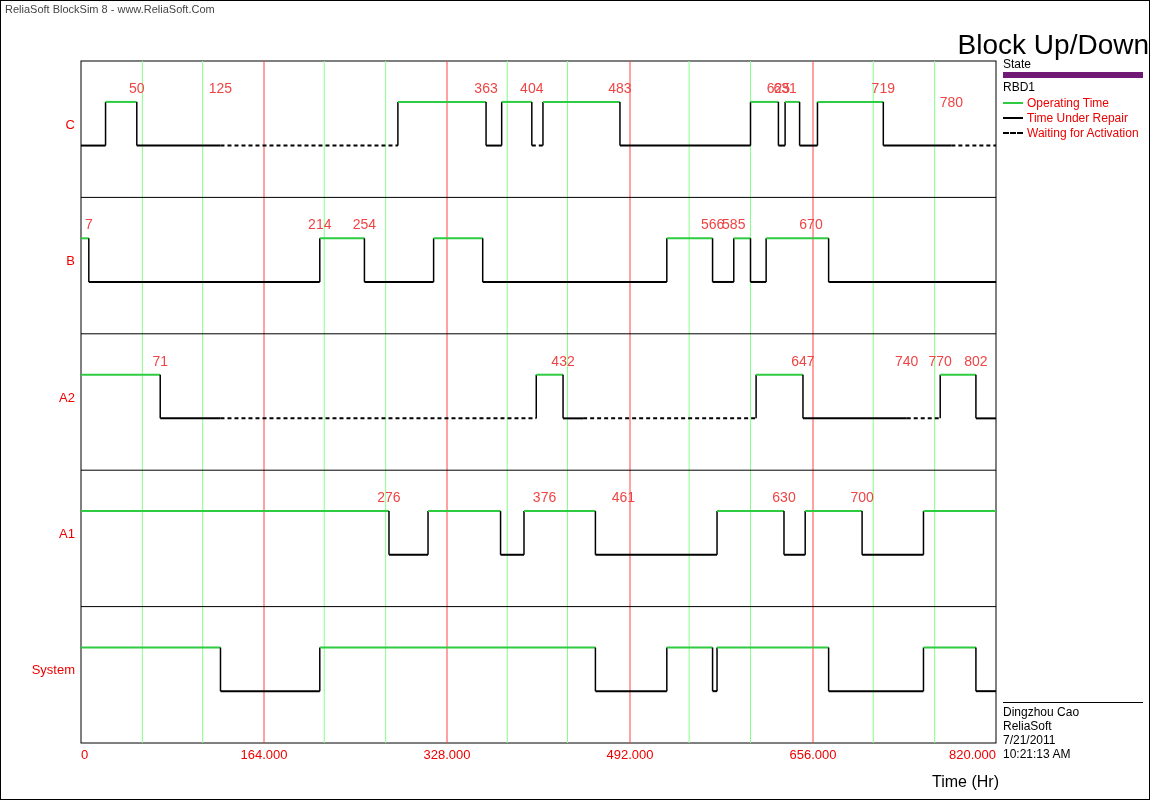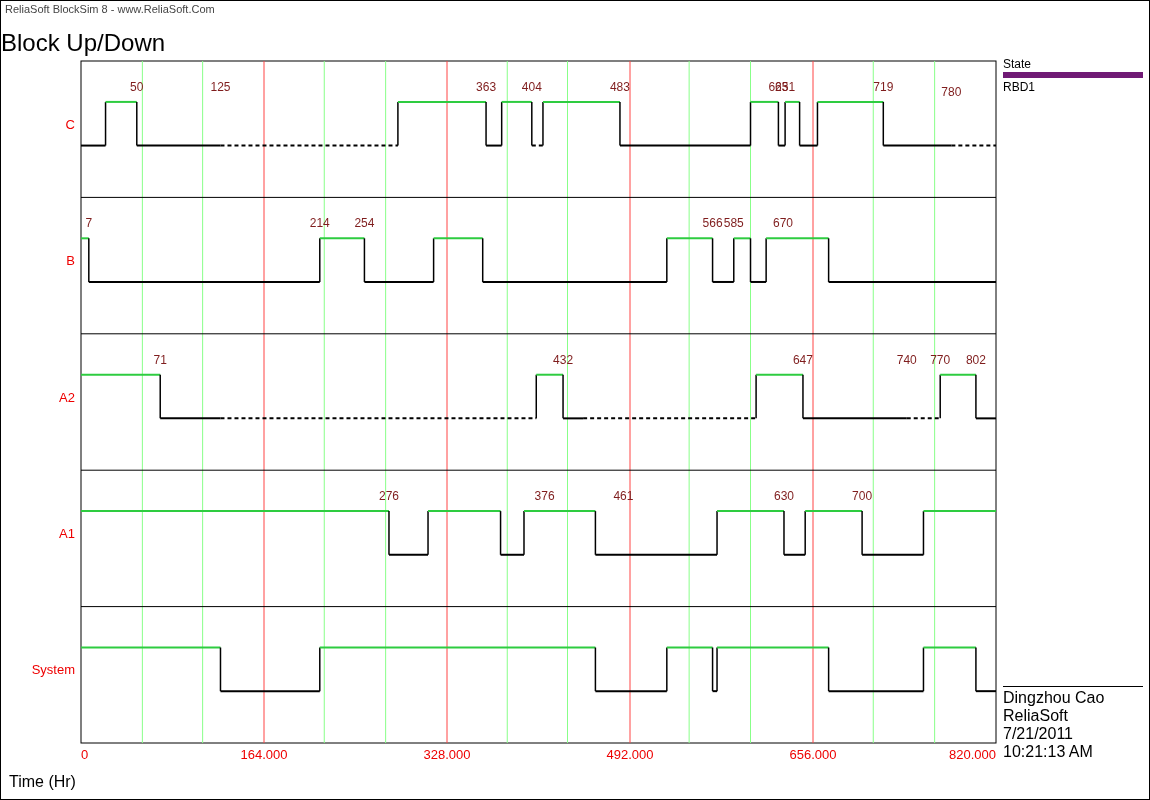--- a/index.html
+++ b/index.html
@@ -1,42 +1,56 @@
 <!DOCTYPE html>
 <html><head>
 <meta charset="utf-8">
 <style>
   html,body{margin:0;padding:0;font-family:Arial,Helvetica,sans-serif;background:#fff;color:#000}
   .app{width:1150px;height:800px;position:relative;border:1px solid #000;box-sizing:border-box}
   .titlebar{position:absolute;left:4px;top:2px;font-size:11px;color:#444}
-  .plot-title{position:absolute;left:0;right:0;top:28px;text-align:left;font-size:24px}
-  .xlabel{position:absolute;left:8px;right:150px;bottom:8px;text-align:left;font-size:16px}
+  .plot-title{position:absolute;left:0;right:0;top:28px;text-align:right;font-size:28px}
+  .xlabel{position:absolute;left:0;right:150px;bottom:8px;text-align:right;font-size:16px}
   .axis-val{position:absolute;font-size:13px;color:#e00;transform:translateX(-50%)}
   .row-label{position:absolute;font-size:13px;color:#e00;text-align:right;width:60px;transform:translateY(-50%)}
-  .seg-label{position:absolute;font-size:12px;color:#7f1d1d;transform:translateX(-50%);white-space:nowrap}
+  .seg-label{position:absolute;font-size:14px;color:#ef4444;transform:translateX(-50%);white-space:nowrap}
   .legend{position:absolute;right:6px;top:56px;width:140px;font-size:12px}
   .legend .hdr{font-weight:normal;border-bottom:6px solid #701a75;padding-bottom:1px;margin-bottom:2px}
   .legend .group{font-size:12px;margin-bottom:2px}
   .legend .item{display:flex;align-items:center;gap:4px;margin:1px 0}
   .legend .swatch{width:20px;height:0;border-top:2px solid}
-  .meta{position:absolute;right:6px;bottom:38px;width:140px;font-size:16px}
+  .meta{position:absolute;right:6px;bottom:38px;width:140px;font-size:12px}
   .meta hr{border:none;border-top:1px solid #000;margin:2px 0}
   svg{position:absolute}
 </style>
 </head>
 <body>
 <div class="app">
 
 <div class="titlebar">ReliaSoft BlockSim 8 - www.ReliaSoft.Com</div>
 <div class="plot-title">Block Up/Down</div>
 <div class="xlabel">Time (Hr)</div>
 
 <div class="legend">
   <div class="hdr">State</div>
   <div class="group">RBD1</div>
+  <div id="legend-items">
+        <div class="item">
+          <span class="swatch" style="border-top-color: rgb(46, 204, 64);"></span>
+          <span style="color: rgb(238, 0, 0);">Operating Time</span>
+        </div>
+        <div class="item">
+          <span class="swatch" style="border-top-color: rgb(0, 0, 0);"></span>
+          <span style="color: rgb(238, 0, 0);">Time Under Repair</span>
+        </div>
+        <div class="item">
+          <span class="swatch" style="border-top-color: rgb(0, 0, 0); border-top-style: dashed;"></span>
+          <span style="color: rgb(238, 0, 0);">Waiting for Activation</span>
+        </div>
+      </div>
 </div>
 
 <div class="meta">
   <hr>
   <div>Dingzhou Cao</div>
   <div>ReliaSoft</div>
   <div>7/21/2011</div>
   <div>10:21:13 AM</div>
 </div>
 
@@ -176,28 +190,28 @@
 <div id="overlay">
       <div class="row-label" style="left: 14px; top: 122.744px;">C</div>
       <div class="seg-label" style="left: 135.793px; top: 78.92px;">50</div>
       <div class="seg-label" style="left: 219.482px; top: 78.92px;">125</div>
       <div class="seg-label" style="left: 485.055px; top: 78.92px;">363</div>
       <div class="seg-label" style="left: 530.805px; top: 78.92px;">404</div>
       <div class="seg-label" style="left: 618.957px; top: 78.92px;">483</div>
       <div class="seg-label" style="left: 777.409px; top: 78.92px;">625</div>
       <div class="seg-label" style="left: 784.104px; top: 78.92px;">631</div>
       <div class="seg-label" style="left: 882.299px; top: 78.92px;">719</div>
-      <div class="seg-label" style="left: 950.366px; top: 84px;">780</div>
+      <div class="seg-label" style="left: 950.366px; top: 93px;">780</div>
       <div class="row-label" style="left: 14px; top: 259.144px;">B</div>
       <div class="seg-label" style="left: 87.811px; top: 215.32px;">7</div>
       <div class="seg-label" style="left: 318.793px; top: 215.32px;">214</div>
       <div class="seg-label" style="left: 363.427px; top: 215.32px;">254</div>
       <div class="seg-label" style="left: 711.573px; top: 215.32px;">566</div>
       <div class="seg-label" style="left: 732.774px; top: 215.32px;">585</div>
-      <div class="seg-label" style="left: 782px; top: 215.32px;">670</div>
+      <div class="seg-label" style="left: 810px; top: 215.32px;">670</div>
       <div class="row-label" style="left: 14px; top: 395.544px;">A2</div>
       <div class="seg-label" style="left: 159.226px; top: 351.72px;">71</div>
       <div class="seg-label" style="left: 562.049px; top: 351.72px;">432</div>
       <div class="seg-label" style="left: 801.957px; top: 351.72px;">647</div>
       <div class="seg-label" style="left: 905.732px; top: 351.72px;">740</div>
       <div class="seg-label" style="left: 939.207px; top: 351.72px;">770</div>
       <div class="seg-label" style="left: 974.915px; top: 351.72px;">802</div>
       <div class="row-label" style="left: 14px; top: 531.944px;">A1</div>
       <div class="seg-label" style="left: 387.976px; top: 488.12px;">276</div>
       <div class="seg-label" style="left: 499.561px; top: 488.12px; margin-left: 44px;">376</div>

